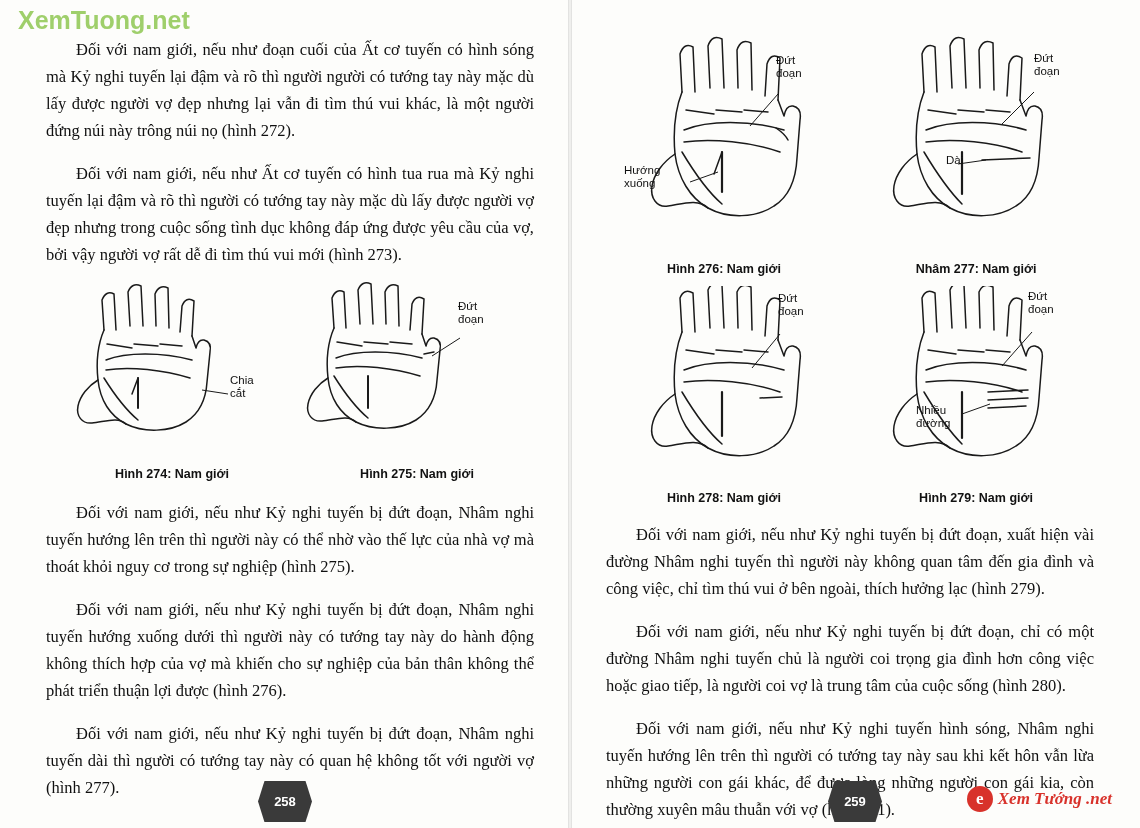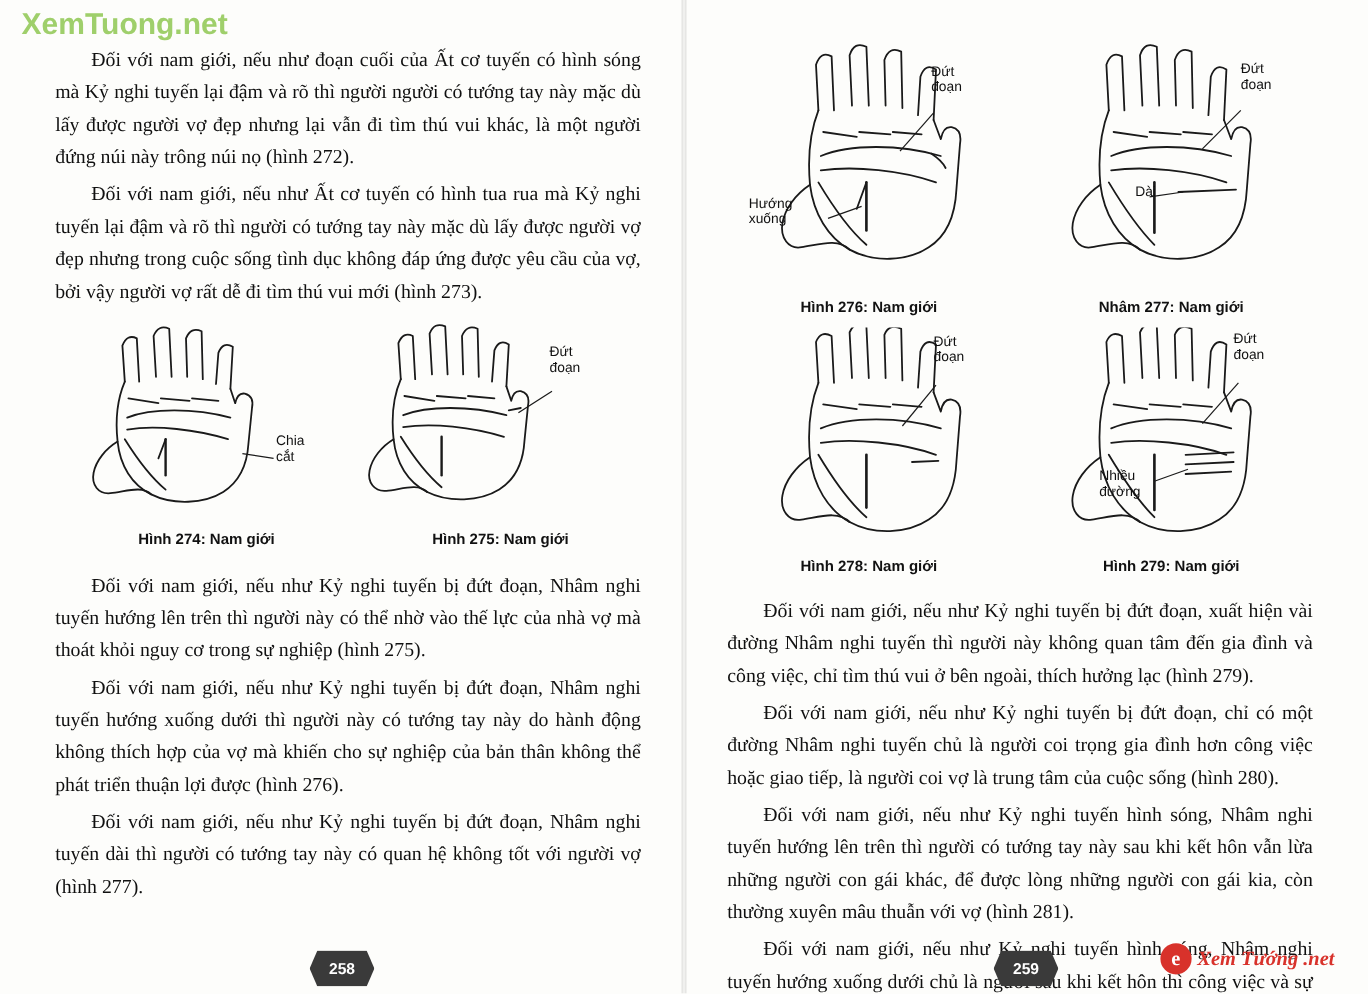--- a/index.html
+++ b/index.html
@@ -41,53 +41,53 @@
   
   p.t{
     margin:0 0 0 0;
     text-align:justify;
     text-justify:inter-word;
     font-size:16.5px;
     line-height:27px;
     text-indent:30px;
     hyphens:none;
   }
-  .textblock p.t + p.t{margin-top:4px;}
+  .textblock p.t + p.t{margin-top:16px;}
   
   .figrow{
     display:flex;
     justify-content:space-between;
     align-items:flex-end;
   }
   .fig{
     position:relative;
     text-align:center;
   }
   .figcap{
     font-family:"Liberation Sans", sans-serif;
     font-weight:bold;
     font-size:12.5px;
-    margin-top:2px;
+    margin-top:15px;
     color:#111;
   }
   .lbl{
     position:absolute;
     font-family:"Liberation Sans", sans-serif;
     font-size:11.5px;
     line-height:13px;
     color:#111;
     white-space:pre-line;
     text-align:left;
   }
   svg{display:block;}
   
   .pgnum{
     position:absolute;
     bottom:6px;
-    width:54px;height:30px;
+    width:54px;height:41px;
     left:50%;margin-left:-27px;
     font-family:"Liberation Sans", sans-serif;
     font-weight:bold;
     font-size:13px;
     color:#ffffff;
     display:flex;align-items:center;justify-content:center;
   }
   .pgnum .badge{
     position:absolute;inset:0;
     background:#3a3a3a;

